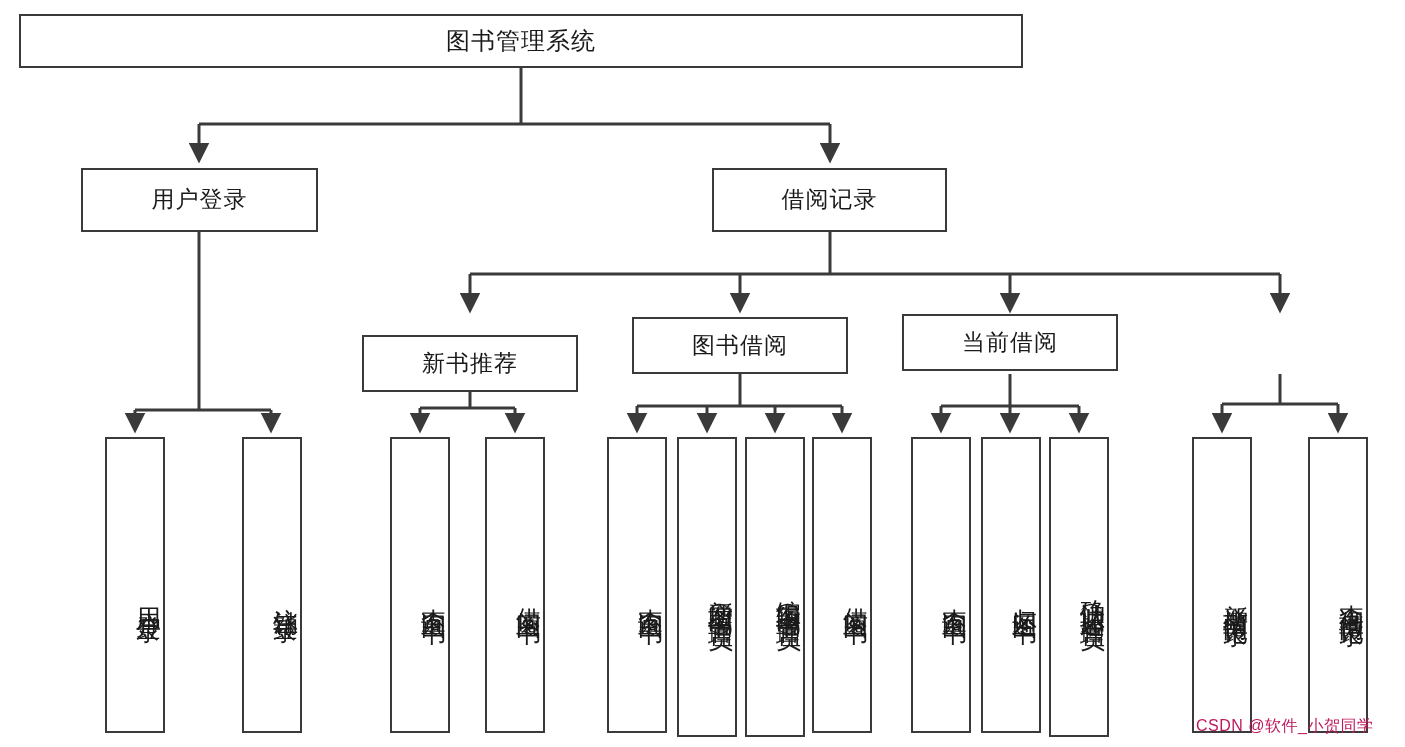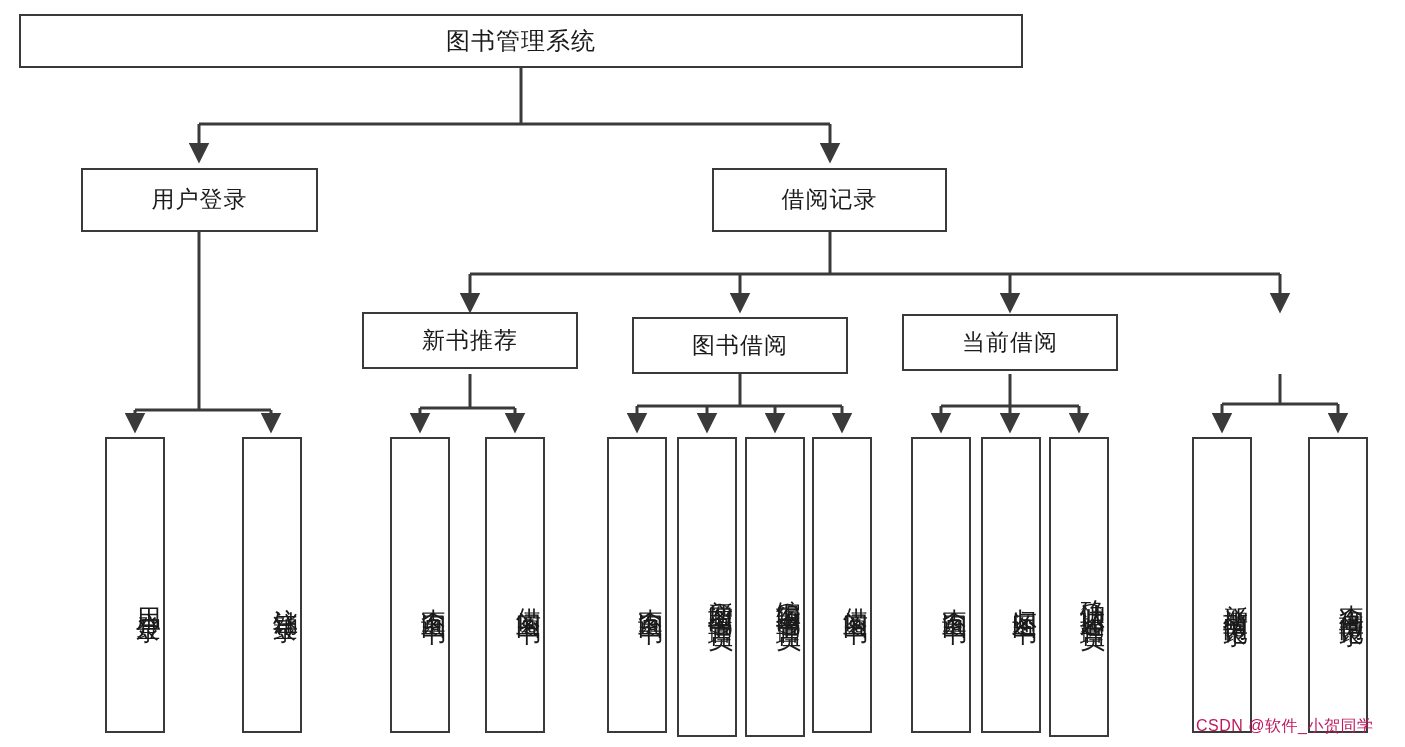--- a/index.html
+++ b/index.html
@@ -104,21 +104,21 @@
       <path d="M 1222 404 L 1222 430" marker-end="url(#arrow)"></path>
       <path d="M 1338 404 L 1338 430" marker-end="url(#arrow)"></path>
     </g>
   </svg>
 
   <div class="node horiz root" style="left:19px;top:14px;width:1004px;height:54px;">图书管理系统</div>
 
   <div class="node horiz" style="left:81px;top:168px;width:237px;height:64px;">用户登录</div>
   <div class="node horiz" style="left:712px;top:168px;width:235px;height:64px;">借阅记录</div>
 
-  <div class="node horiz" style="left:362px;top:312px;width:216px;height:57px;">新书推荐</div>
+  <div class="node horiz" style="left:362px;top:335px;width:216px;height:57px;">新书推荐</div>
   <div class="node horiz" style="left:632px;top:317px;width:216px;height:57px;">图书借阅</div>
   <div class="node horiz" style="left:902px;top:314px;width:216px;height:57px;">当前借阅</div>
 
   <div class="node vert" style="left:105px;top:437px;width:60px;height:296px;">用户登录</div>
   <div class="node vert" style="left:242px;top:437px;width:60px;height:296px;">注销登录</div>
 
   <div class="node vert" style="left:390px;top:437px;width:60px;height:296px;">查询图书</div>
   <div class="node vert" style="left:485px;top:437px;width:60px;height:296px;">借阅图书</div>
 
   <div class="node vert" style="left:607px;top:437px;width:60px;height:296px;">查询图书</div>

